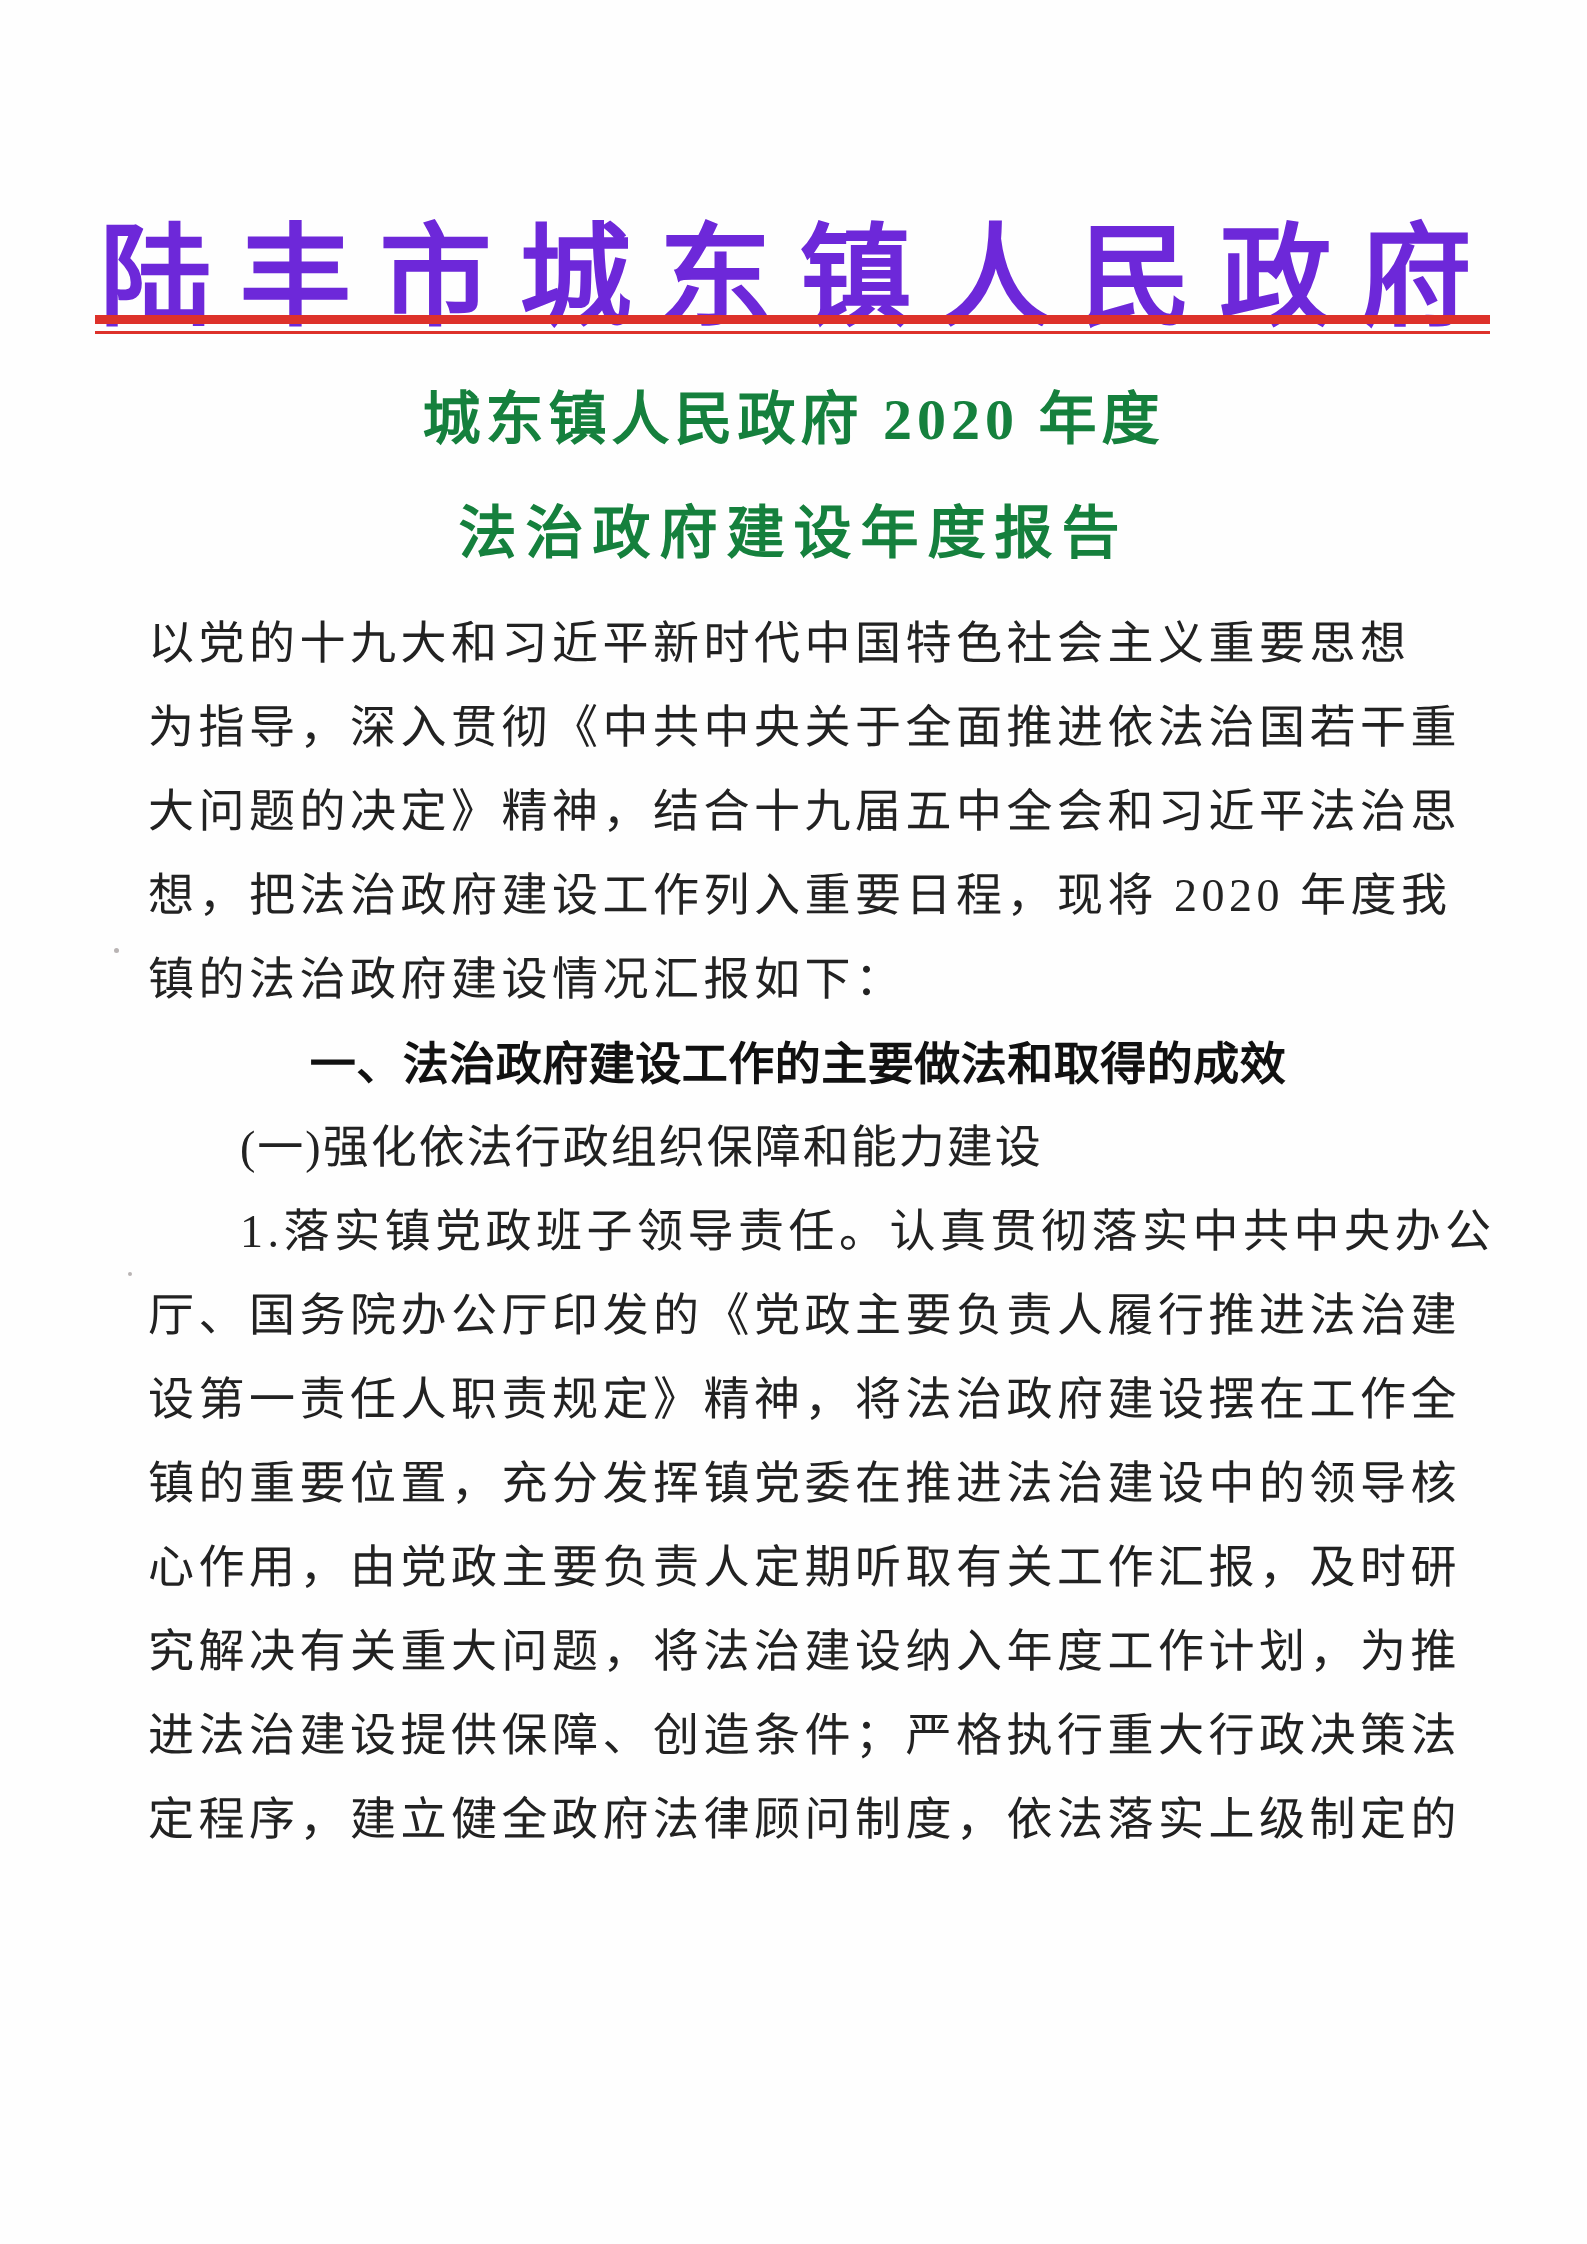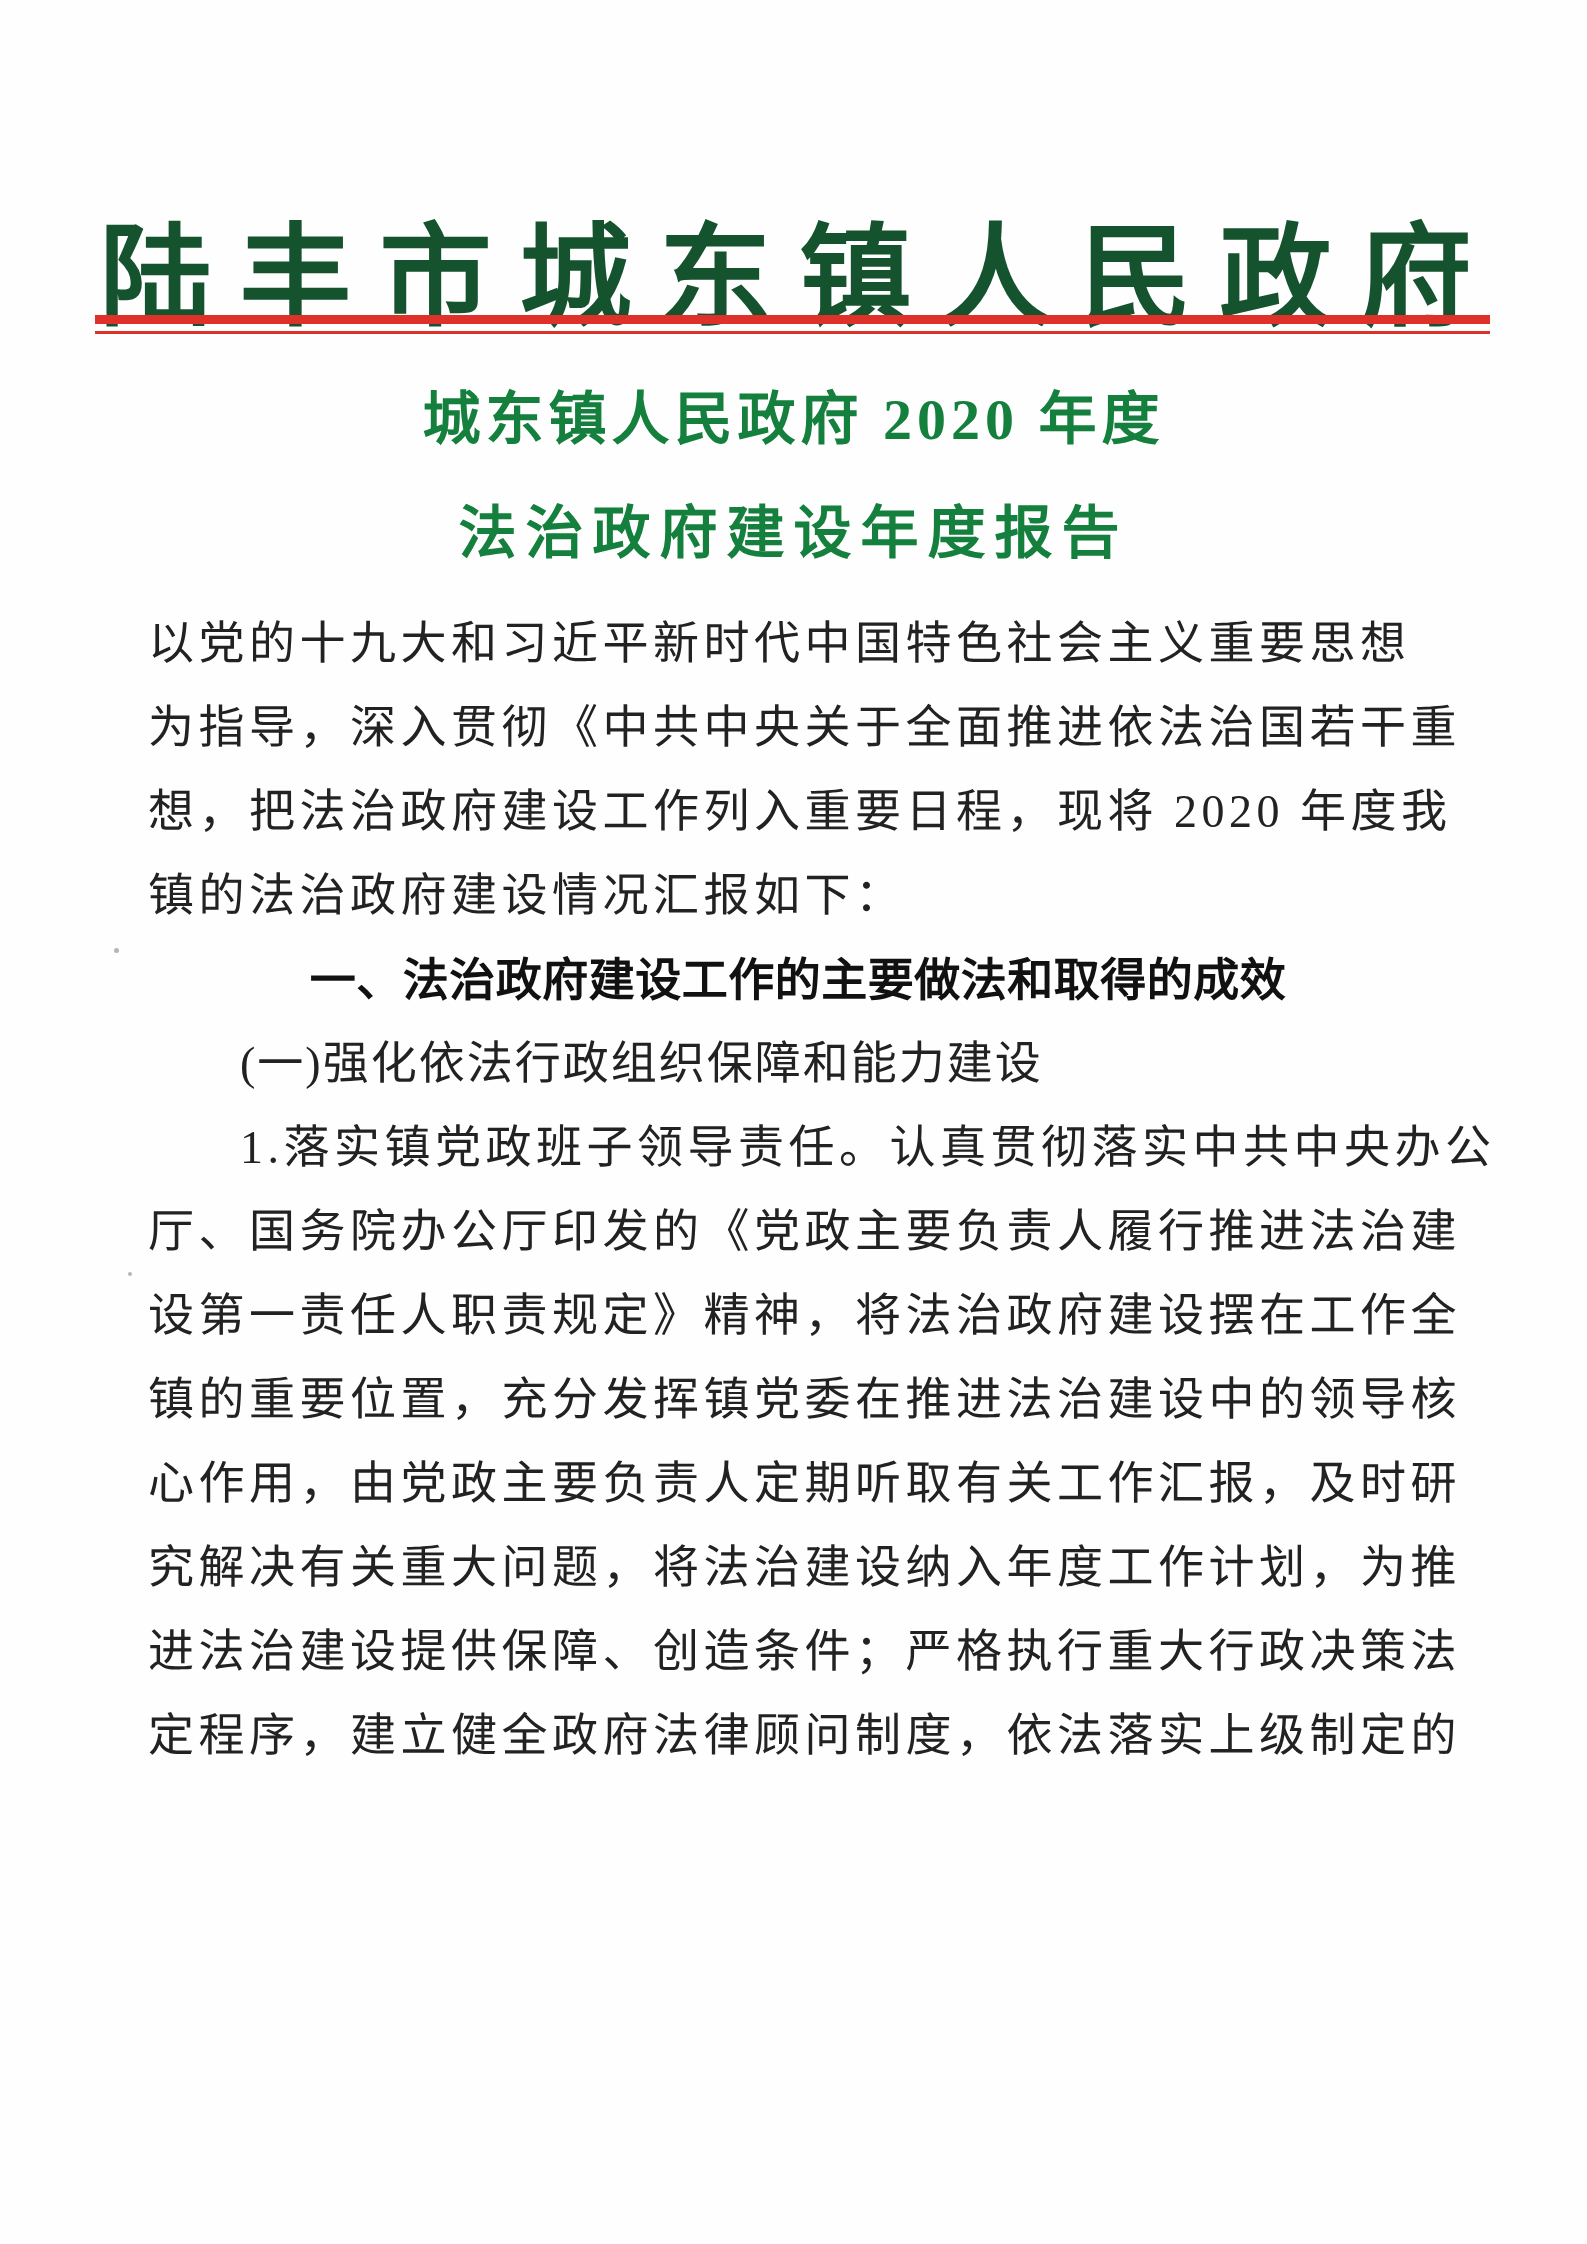--- a/index.html
+++ b/index.html
@@ -20,21 +20,21 @@
   .letterhead {
     position: absolute;
     top: 186px;
     left: 0;
     right: 16px;
     text-align: center;
     font-size: 112px;
     font-weight: 700;
     letter-spacing: 28px;
     text-indent: 28px; 
-    color: #14532d;
+    color: #6d28d9;
     white-space: nowrap;
   }
   .rule-thick {
     position: absolute;
     left: 95px;
     right: 97px;
     top: 315px;
     height: 9px;
     background: #dd312a;
   }
@@ -102,20 +102,21 @@
 
   <div class="rule-thick"></div>
   <div class="rule-thin"></div>
 
   <div class="doc-title l1">城东镇人民政府 2020 年度</div>
   <div class="doc-title l2">法治政府建设年度报告</div>
 
   <div class="body-text">
     <div class="line">以党的十九大和习近平新时代中国特色社会主义重要思想</div>
     <div class="line">为指导，深入贯彻《中共中央关于全面推进依法治国若干重</div>
+    <div class="line">大问题的决定》精神，结合十九届五中全会和习近平法治思</div>
     <div class="line">想，把法治政府建设工作列入重要日程，现将 2020 年度我</div>
     <div class="line">镇的法治政府建设情况汇报如下：</div>
 
     <div class="line heading">一、法治政府建设工作的主要做法和取得的成效</div>
 
     <div class="line subheading indent">(一)强化依法行政组织保障和能力建设</div>
 
     <div class="line indent">1.落实镇党政班子领导责任。认真贯彻落实中共中央办公</div>
     <div class="line">厅、国务院办公厅印发的《党政主要负责人履行推进法治建</div>
     <div class="line">设第一责任人职责规定》精神，将法治政府建设摆在工作全</div>

